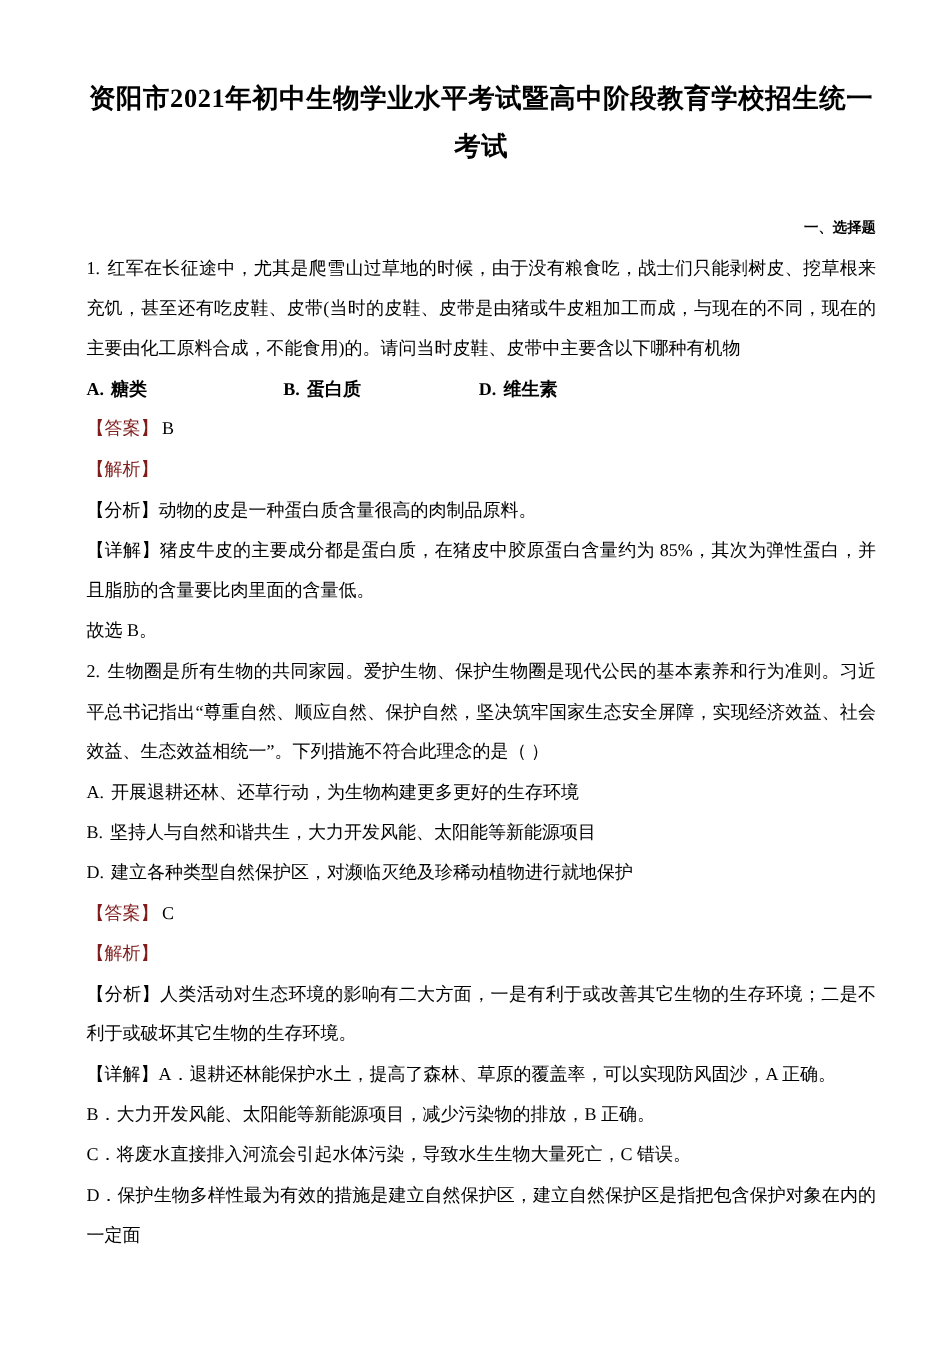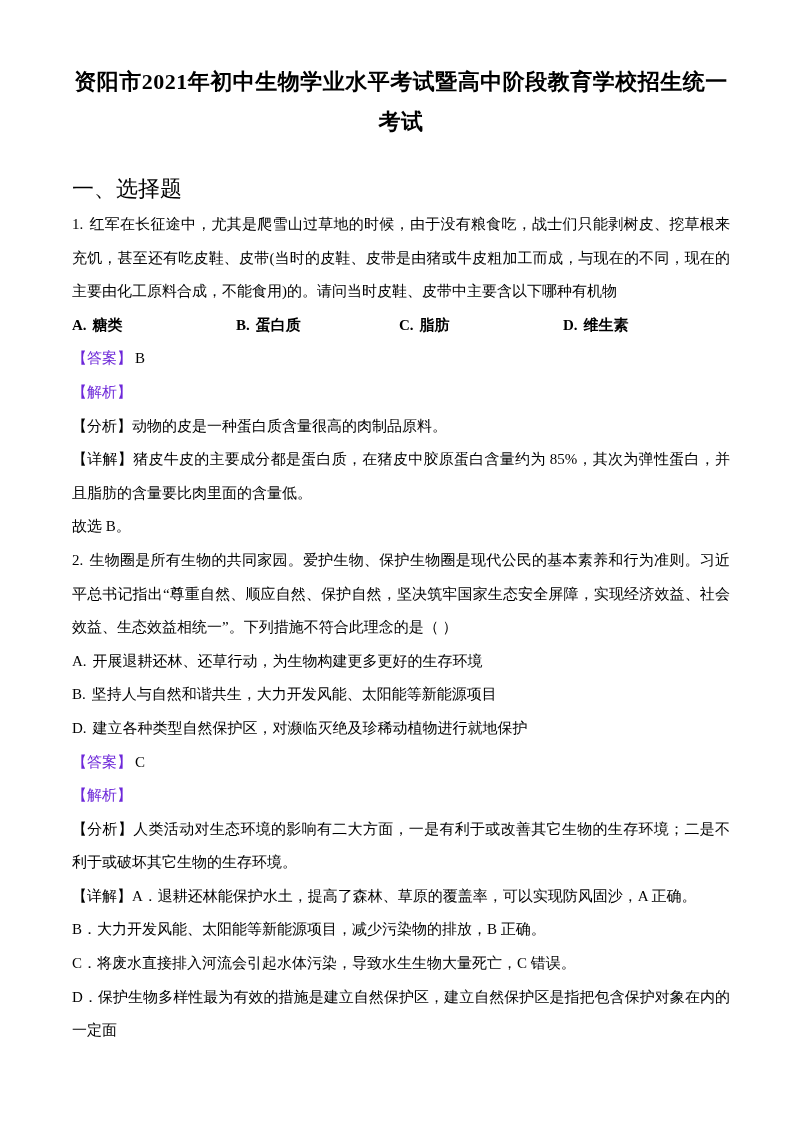--- a/index.html
+++ b/index.html
@@ -23,23 +23,24 @@
   .title {
     margin: 0 auto 30px auto;
     font-size: 22px;
     font-weight: bold;
     line-height: 40px;
     text-align: center;
     letter-spacing: 0.5px;
   }
   .section-heading {
     margin: 0 0 2px 0;
-    font-size: 22px;
-    font-weight: normal;
+    font-size: 12px;
+    font-weight: bold;
     line-height: 34px;
+    text-align: right;
   }
   p.line {
     margin: 0;
     font-size: 15px;
     line-height: 33.6px;
     text-align: justify;
   }
   p.line-left {
     margin: 0;
     font-size: 15px;
@@ -50,42 +51,41 @@
     display: grid;
     grid-template-columns: 164px 163px 164px 1fr;
     font-size: 15px;
     line-height: 33.6px;
     font-weight: bold;
   }
   .num, .opt-key {
     margin-right: 6px;
   }
   .blue {
-    color: #6d28d9;
+    color: #7f1d1d;
   }
   .answer-value {
     margin-left: 3px;
   }
 </style>
 </head>
 <body>
 
 <div class="page">
 
   <h1 class="title">资阳市2021年初中生物学业水平考试暨高中阶段教育学校招生统一考试</h1>
 
   <h2 class="section-heading">一、选择题</h2>
 
   <div>
     <p class="line"><span class="num">1.</span><span>红军在长征途中，尤其是爬雪山过草地的时候，由于没有粮食吃，战士们只能剥树皮、挖草根来充饥，甚至还有吃皮鞋、皮带(当时的皮鞋、皮带是由猪或牛皮粗加工而成，与现在的不同，现在的主要由化工原料合成，不能食用)的。请问当时皮鞋、皮带中主要含以下哪种有机物</span></p>
 
     <div class="opt-row">
       <span><span class="opt-key">A.</span><span>糖类</span></span>
       <span><span class="opt-key">B.</span><span>蛋白质</span></span>
-      <span><span class="opt-key">C.</span><span>脂肪</span></span>
       <span><span class="opt-key">D.</span><span>维生素</span></span>
     </div>
 
     <p class="line-left"><span class="blue">【答案】</span><span class="answer-value">B</span></p>
 
     <p class="line-left"><span class="blue">【解析】</span></p>
 
     <p class="line"><span>【分析】</span><span>动物的皮是一种蛋白质含量很高的肉制品原料。</span></p>
     <p class="line"><span>【详解】</span><span>猪皮牛皮的主要成分都是蛋白质，在猪皮中胶原蛋白含量约为 85%，其次为弹性蛋白，并且脂肪的含量要比肉里面的含量低。</span></p>
     <p class="line"><span></span><span>故选 B。</span></p>

